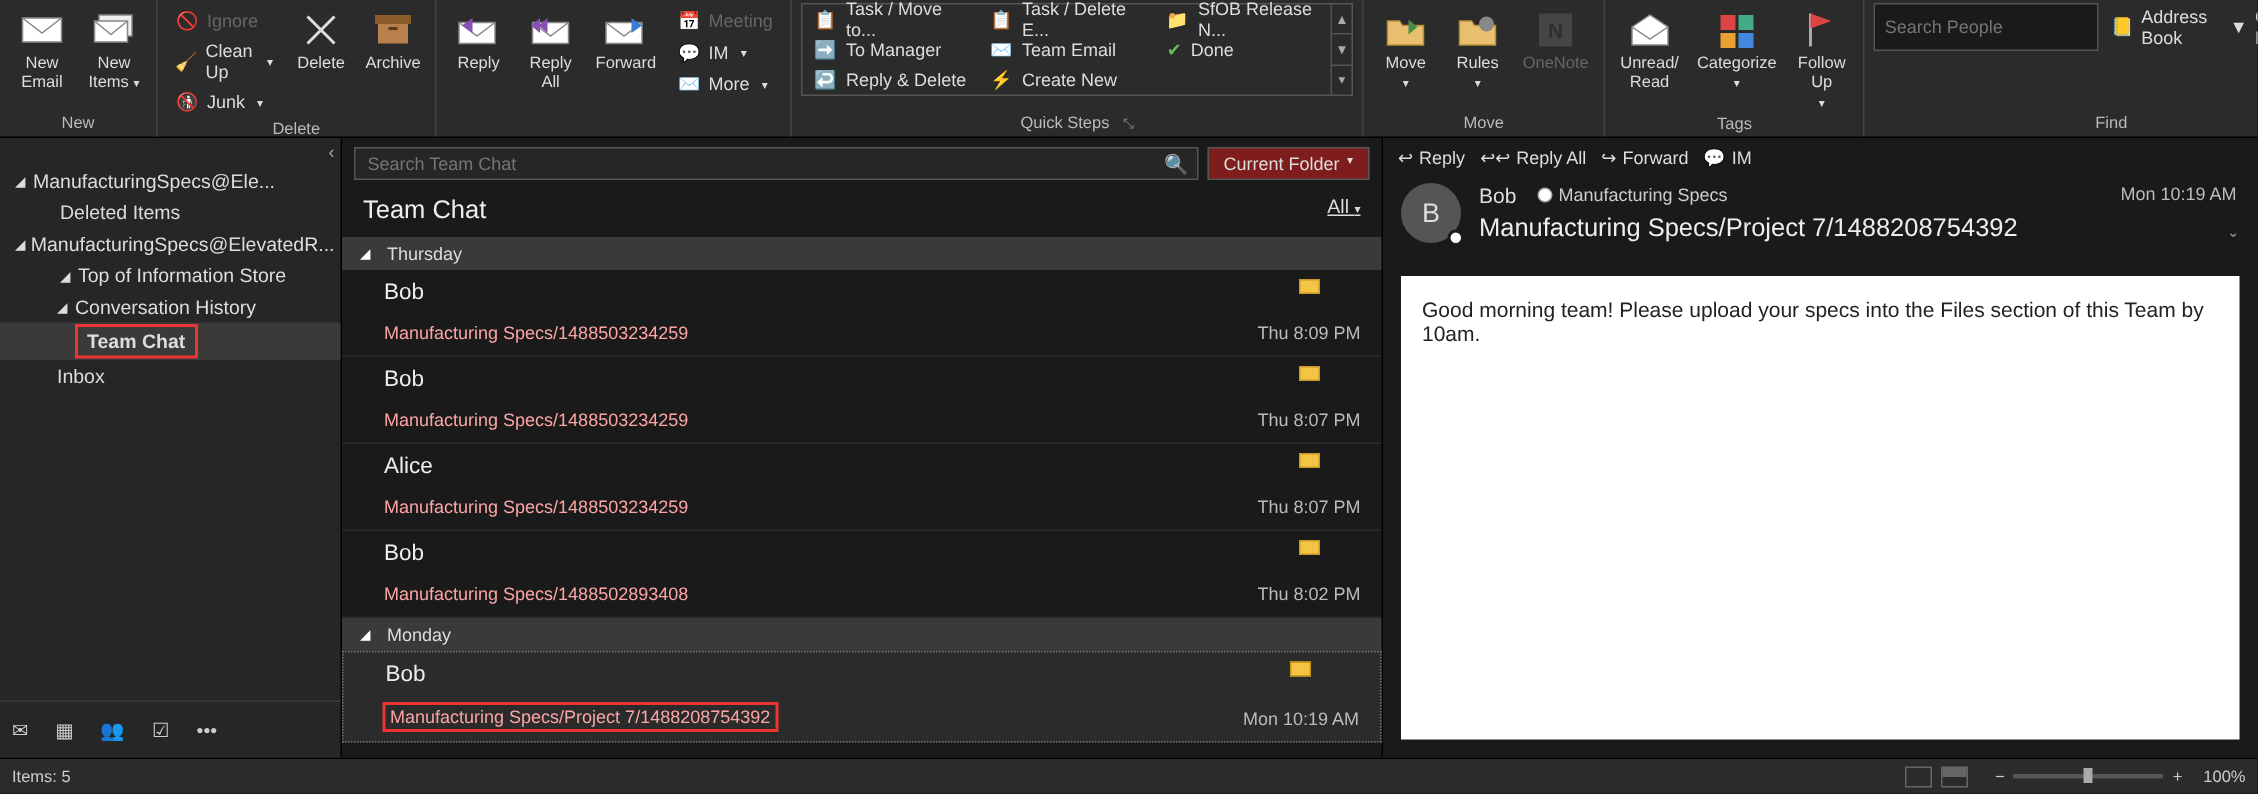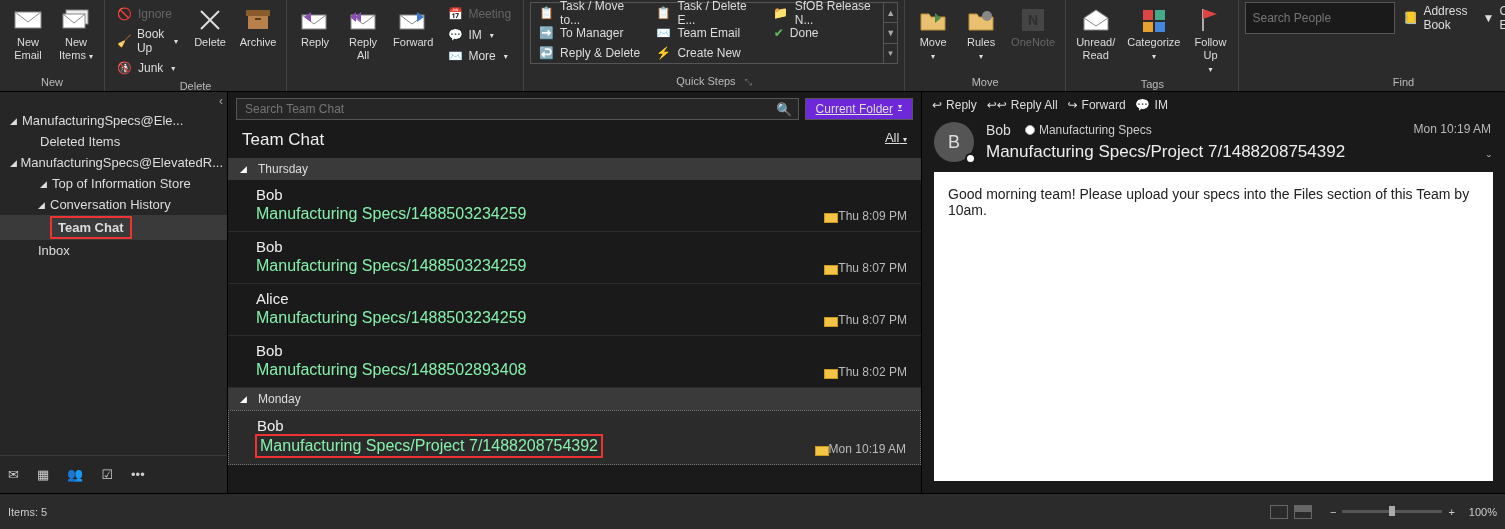--- a/index.html
+++ b/index.html
@@ -33,55 +33,55 @@
 .tnode { display: flex; align-items: center; padding: 3px 4px 3px 10px; cursor: pointer; white-space: nowrap; overflow: hidden; text-overflow: ellipsis; }
 .tcaret { width: 12px; font-size: 9px; color: #ddd; }
 .t-ind1 { padding-left: 40px; }
 .t-ind2 { padding-left: 38px; }
 .t-ind3 { padding-left: 52px; }
 .tnode.sel { background: #3a3a3a; font-weight: bold; }
 .nav-bottom { margin-top: auto; display: flex; align-items: center; height: 38px; padding: 0 8px; gap: 18px; border-top: 1px solid #3a3a3a; }
 .nav-bottom span { cursor: pointer; color: #ccc; }
 
 .list { width: 694px; background: #1a1a1a; display: flex; flex-direction: column; border-right: 1px solid #000; }
-.search-row { display: flex; gap: 6px; padding: 6px 8px 4px; text-decoration: underline; }
+.search-row { display: flex; gap: 6px; padding: 6px 8px 4px; }
 .search-box { flex: 1; position: relative; }
 .search-box input { width: 100%; background: #262626; border: 1px solid #555; color: #888; padding: 3px 22px 3px 8px; font-size: 12px; }
 .search-box .mag { position: absolute; right: 6px; top: 4px; color: #888; }
-.scope-btn { background: #6d28d9; border: 1px solid #555; padding: 3px 10px; font-size: 12px; cursor: pointer; color: #ddd; display: flex; align-items: flex-start; gap: 5px; }
+.scope-btn { background: #7f1d1d; border: 1px solid #555; padding: 3px 10px; font-size: 12px; cursor: pointer; color: #ddd; display: flex; align-items: flex-start; gap: 5px; }
 .folder-head { display: flex; justify-content: space-between; padding: 6px 14px 8px; font-size: 17px; color: #eee; }
 .filter-all { font-size: 13px; color: #ddd; cursor: pointer; text-decoration: underline; }
 .date-hdr { background: #3a3a3a; padding: 4px 12px; font-size: 12px; display: flex; align-items: center; gap: 6px; }
 .date-hdr .tcaret { color: #fff; }
 .msg { padding: 6px 14px 8px 28px; border-bottom: 1px solid #2b2b2b; display: flex; cursor: pointer; }
 .msg.sel { background: #2b2b2b; border: 1px dotted #777; }
 .msg-l { flex: 1; }
-.msg-r { display: flex; flex-direction: row; align-items: flex-end; justify-content: space-between; }
+.msg-r { display: flex; flex-direction: column; align-items: center; justify-content: space-between; }
 .msg-from { font-size: 15px; color: #eee; }
-.msg-subj { font-size: 16px; color: #86efac; margin-top: 2px; }
+.msg-subj { font-size: 12px; color: #fca5a5; margin-top: 12px; }
 .msg-time { font-size: 12px; color: #bbb; }
 .msg-env { width: 14px; height: 10px; background: #f5c445; border: 1px solid #c89a20; }
 .msg.sel .msg-subj { outline: 2px solid #e33; padding: 1px 3px; display: inline-block; }
 
 .read { flex: 1; background: #1a1a1a; display: flex; flex-direction: column; }
 .read-actions { display: flex; gap: 10px; padding: 6px 10px 4px; font-size: 12px; }
 .ra { display: flex; align-items: center; gap: 4px; cursor: pointer; color: #ddd; }
 .read-head { display: flex; padding: 6px 12px 10px; gap: 12px; position: relative; }
 .avatar { width: 40px; height: 40px; border-radius: 50%; background: #555; color: #ddd; display: flex; align-items: center; justify-content: center; font-size: 18px; position: relative; }
 .presence { position: absolute; width: 11px; height: 11px; border-radius: 50%; background: #fff; border: 2px solid #1a1a1a; right: -2px; bottom: -2px; }
 .rh-lines { flex: 1; }
 .rh-top { display: flex; align-items: center; gap: 14px; font-size: 14px; }
 .rh-cat { display: flex; align-items: center; gap: 4px; font-size: 12px; color: #ccc; }
 .catdot { width: 10px; height: 10px; border-radius: 50%; border: 1px solid #aaa; background: #fff; }
 .rh-subj { font-size: 17px; color: #eee; margin-top: 4px; }
 .rh-time { position: absolute; right: 14px; top: 6px; font-size: 12px; color: #bbb; }
 .rh-exp { position: absolute; right: 14px; bottom: 4px; color: #aaa; cursor: pointer; }
-.read-body { flex: 1; margin: 0 12px 12px; background: #fff; color: #222; padding: 14px; font-size: 14px; overflow: auto; }
-
-.status { height: 36px; background: #2b2b2b; display: flex; align-items: center; padding: 0 8px; font-size: 11px; color: #ccc; border-top: 1px solid #000; }
+.read-body { flex: 1; margin: 12px 12px 12px; background: #fff; color: #222; padding: 14px; font-size: 14px; overflow: auto; }
+
+.status { height: 24px; background: #2b2b2b; display: flex; align-items: center; padding: 0 8px; font-size: 11px; color: #ccc; border-top: 1px solid #000; }
 .status .sp { flex: 1; }
 .view-btns { display: flex; gap: 6px; align-items: center; margin-right: 18px; }
 .vb { width: 18px; height: 14px; border: 1px solid #666; cursor: pointer; }
 .zoom { display: flex; align-items: center; gap: 6px; }
 .ztrack { width: 100px; height: 3px; background: #555; position: relative; }
 .zthumb { position: absolute; width: 6px; height: 10px; background: #aaa; top: -4px; left: 47px; }
 
 svg { display: block; }
 </style>
 </head>
@@ -116,21 +116,21 @@
 
   <div class="rgrp">
     <div class="rgrp-body">
       <div class="small-col">
         <div class="small-btn disabled">
             <span class="si">🚫</span>
             <span>Ignore</span>
           </div>
         <div class="small-btn">
             <span class="si">🧹</span>
-            <span>Book Up</span>
+            <span>Clean Up</span>
             <span style="font-size:8px;margin-left:3px">▾</span>
           </div>
         <div class="small-btn">
             <span class="si">🚯</span>
             <span>Junk</span>
             <span style="font-size:8px;margin-left:3px">▾</span>
           </div>
       </div>
       <div class="big-btn">
         <div class="big-icon">

